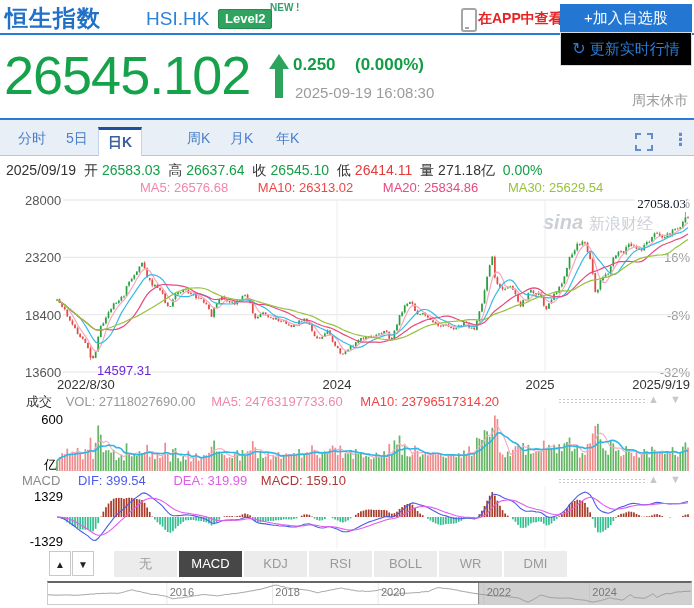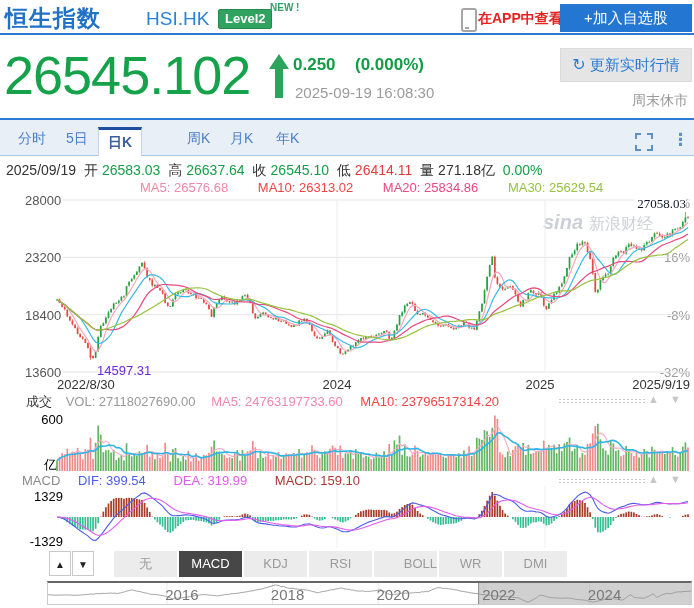--- a/index.html
+++ b/index.html
@@ -17,21 +17,21 @@
   .applink{left:478px;top:10px;font-size:14px;font-weight:bold;color:#e62222;cursor:pointer;}
   .addbtn{left:560px;top:4px;width:132px;height:28px;background:#2377d3;color:#fff;
           font-size:15px;text-align:center;line-height:28px;cursor:pointer;}
   .hline{left:0;top:33px;width:694px;height:2px;background:#2b7bd5;}
   
   .price{left:4px;top:44px;font-size:54px;color:#15a24b;letter-spacing:-1px;}
   .arrow{left:269px;top:54px;}
   .chg{left:293px;top:55px;font-size:17px;font-weight:bold;color:#109d44;}
   .chgp{left:355px;top:55px;font-size:17px;font-weight:bold;color:#109d44;}
   .time{left:295px;top:84px;font-size:15px;color:#9b9b9b;}
-  .refbtn{left:560px;top:48px;width:130px;height:32px;border:1px solid #dcdcdc;background:#e5e5e5;
+  .refbtn{left:560px;top:32px;width:130px;height:32px;border:1px solid #dcdcdc;background:#000000;
           color:#2b7bd5;font-size:15px;text-align:center;line-height:32px;cursor:pointer;}
   .refico{color:#2b7bd5;margin-right:4px;font-size:16px;}
   .mkt{right:6px;top:92px;font-size:14px;color:#999;}
   
   .tbline{left:0;top:118px;width:694px;height:2px;background:#2b7bd5;}
   .tabbar{left:0;top:120px;width:694px;height:36px;background:#e9eff7;border-bottom:1px solid #aac8ea;box-sizing:border-box;}
   .ptab{top:130px;font-size:14px;color:#4a7fc9;cursor:pointer;}
   .ptab-active{left:98px;top:127px;width:44px;height:29px;background:#fff;border:1px solid #c5d4e8;
        border-top:3px solid #1e4f9e;border-bottom:none;box-sizing:border-box;text-align:center;
        line-height:25px;font-size:14px;font-weight:bold;color:#3a5f9a;cursor:pointer;}
@@ -65,21 +65,21 @@
   .ylv{font-size:13px;color:#000000;text-align:right;width:43px;}
   
   .updn{top:551px;width:22px;height:25px;border:1px solid #c9c9c9;background:#fff;text-align:center;
         line-height:25px;font-size:10px;color:#222;cursor:pointer;box-sizing:border-box;}
   .itab{top:551px;width:63px;height:26px;background:#ececec;color:#9a9a9a;font-size:13px;
         text-align:center;line-height:26px;cursor:pointer;}
   .itab.active{background:#474747;color:#fff;}
   
   .navbox{left:47px;top:581px;width:645px;height:24px;border:1px solid #ccc;border-top:2px solid #666;
           background:#fff;box-sizing:border-box;cursor:ew-resize;}
-  .nav-year{top:586px;font-size:15px;color:#777;transform:translateX(-50%);z-index:2;}
+  .nav-year{top:586px;font-size:11px;color:#777;transform:translateX(-50%);z-index:2;}
   svg{position:absolute;display:block;}
 </style>
 </head>
 <body>
 
 <div id="app">
 
   <span class="abs title">恒生指数</span>
   <span class="abs symbol">HSI.HK</span>
   <span class="abs lv2">Level2</span>
@@ -917,21 +917,21 @@
       <rect x="684.57" y="34.4" width="1.7" height="28.6" fill="#63b463"></rect>
       <rect x="687.15" y="39.5" width="1.7" height="23.5" fill="#ef8a8a"></rect>
       <path d="M57.0 52.5 L59.6 50.7 L62.2 48.8 L64.7 48.2 L67.3 46.7 L69.9 45.6 L72.5 44.6 L75.0 44.5 L77.6 43.2 L80.2 44.1 L82.8 44.9 L85.3 44.4 L87.9 43.9 L90.5 41.8 L93.1 42.9 L95.6 39.7 L98.2 34.9 L100.8 31.9 L103.4 34.8 L105.9 33.1 L108.5 34.6 L111.1 40.0 L113.7 43.0 L116.2 44.6 L118.8 46.1 L121.4 47.0 L124.0 48.6 L126.5 47.2 L129.1 46.0 L131.7 45.7 L134.3 45.7 L136.8 44.8 L139.4 46.4 L142.0 46.3 L144.6 45.5 L147.1 43.5 L149.7 43.6 L152.3 43.7 L154.9 44.8 L157.4 45.0 L160.0 47.6 L162.6 47.5 L165.2 45.8 L167.7 44.8 L170.3 46.5 L172.9 44.7 L175.5 43.1 L178.0 46.2 L180.6 47.6 L183.2 46.6 L185.8 48.7 L188.4 49.2 L190.9 49.9 L193.5 49.2 L196.1 48.6 L198.7 48.8 L201.2 50.3 L203.8 49.0 L206.4 48.5 L209.0 48.4 L211.5 45.6 L214.1 42.0 L216.7 41.3 L219.3 40.6 L221.8 40.8 L224.4 42.5 L227.0 46.0 L229.6 47.2 L232.1 48.5 L234.7 48.1 L237.3 47.1 L239.9 47.6 L242.4 46.2 L245.0 45.8 L247.6 45.6 L250.2 45.7 L252.7 41.8 L255.3 41.2 L257.9 41.7 L260.5 41.8 L263.0 43.3 L265.6 46.4 L268.2 47.3 L270.8 47.5 L273.3 48.2 L275.9 48.0 L278.5 47.1 L281.1 48.4 L283.6 47.7 L286.2 47.3 L288.8 46.8 L291.4 47.3 L293.9 46.2 L296.5 46.2 L299.1 45.3 L301.7 45.9 L304.2 45.7 L306.8 45.5 L309.4 45.1 L312.0 44.4 L314.6 42.8 L317.1 43.1 L319.7 44.2 L322.3 44.4 L324.9 45.6 L327.4 46.0 L330.0 44.7 L332.6 42.2 L335.2 41.0 L337.7 41.8 L340.3 40.5 L342.9 42.3 L345.5 43.9 L348.0 45.1 L350.6 44.1 L353.2 46.7 L355.8 45.0 L358.3 45.1 L360.9 44.8 L363.5 46.3 L366.1 45.7 L368.6 47.2 L371.2 48.2 L373.8 49.5 L376.4 48.5 L378.9 48.8 L381.5 48.9 L384.1 47.3 L386.7 47.2 L389.2 45.5 L391.8 44.9 L394.4 41.6 L397.0 40.2 L399.5 35.8 L402.1 38.0 L404.7 36.2 L407.3 39.3 L409.8 41.7 L412.4 45.6 L415.0 43.7 L417.6 44.7 L420.1 44.8 L422.7 44.4 L425.3 44.1 L427.9 46.0 L430.4 46.8 L433.0 46.0 L435.6 46.1 L438.2 46.3 L440.8 46.1 L443.3 46.5 L445.9 47.6 L448.5 47.4 L451.1 47.5 L453.6 47.5 L456.2 47.6 L458.8 46.7 L461.4 47.3 L463.9 46.5 L466.5 46.7 L469.1 44.5 L471.7 45.1 L474.2 44.2 L476.8 41.7 L479.4 38.4 L482.0 37.1 L484.5 31.9 L487.1 27.5 L489.7 27.3 L492.3 25.1 L494.8 20.3 L497.4 18.0 L500.0 22.2 L502.6 25.8 L505.1 31.7 L507.7 38.9 L510.3 46.3 L512.9 45.8 L515.4 44.2 L518.0 41.6 L520.6 40.9 L523.2 38.2 L525.7 39.2 L528.3 39.0 L530.9 40.9 L533.5 41.9 L536.0 43.6 L538.6 42.9 L541.2 44.1 L543.8 41.5 L546.3 40.6 L548.9 39.3 L551.5 38.6 L554.1 37.3 L556.6 39.8 L559.2 39.0 L561.8 40.2 L564.4 39.3 L567.0 38.7 L569.5 35.6 L572.1 37.0 L574.7 36.6 L577.3 37.0 L579.8 40.1 L582.4 43.2 L585.0 43.9 L587.6 42.9 L590.1 42.6 L592.7 37.7 L595.3 32.3 L597.9 26.1 L600.4 25.2 L603.0 26.2 L605.6 29.6 L608.2 35.3 L610.7 38.8 L613.3 39.6 L615.9 40.1 L618.5 40.0 L621.0 40.3 L623.6 43.1 L626.2 43.6 L628.8 43.2 L631.3 43.8 L633.9 43.8 L636.5 43.2 L639.1 45.5 L641.6 46.7 L644.2 45.9 L646.8 45.0 L649.4 46.1 L651.9 43.9 L654.5 42.8 L657.1 43.7 L659.7 43.9 L662.2 42.9 L664.8 44.4 L667.4 44.9 L670.0 44.8 L672.5 43.7 L675.1 44.2 L677.7 44.8 L680.3 44.7 L682.8 43.4 L685.4 42.4 L688.0 41.0 " fill="none" stroke="#f6aac2" stroke-width="1.1"></path>
       <path d="M57.0 52.5 L59.6 50.7 L62.2 48.8 L64.7 48.2 L67.3 46.7 L69.9 46.8 L72.5 46.3 L75.0 46.1 L77.6 45.4 L80.2 45.4 L82.8 45.3 L85.3 44.5 L87.9 44.2 L90.5 42.5 L93.1 43.5 L95.6 42.3 L98.2 39.7 L100.8 37.9 L103.4 38.3 L105.9 38.0 L108.5 37.1 L111.1 37.5 L113.7 37.5 L116.2 39.7 L118.8 39.6 L121.4 40.8 L124.0 44.3 L126.5 45.1 L129.1 45.3 L131.7 45.9 L134.3 46.4 L136.8 46.7 L139.4 46.8 L142.0 46.1 L144.6 45.6 L147.1 44.6 L149.7 44.2 L152.3 45.0 L154.9 45.6 L157.4 45.2 L160.0 45.5 L162.6 45.6 L165.2 44.7 L167.7 44.8 L170.3 45.7 L172.9 46.2 L175.5 45.3 L178.0 46.0 L180.6 46.2 L183.2 46.5 L185.8 46.7 L188.4 46.2 L190.9 48.0 L193.5 48.4 L196.1 47.6 L198.7 48.7 L201.2 49.8 L203.8 49.4 L206.4 48.8 L209.0 48.5 L211.5 47.2 L214.1 46.2 L216.7 45.2 L219.3 44.6 L221.8 44.6 L224.4 44.1 L227.0 44.0 L229.6 44.3 L232.1 44.5 L234.7 44.5 L237.3 44.8 L239.9 46.8 L242.4 46.7 L245.0 47.1 L247.6 46.8 L250.2 46.4 L252.7 44.7 L255.3 43.7 L257.9 43.7 L260.5 43.7 L263.0 44.5 L265.6 44.1 L268.2 44.2 L270.8 44.6 L273.3 45.0 L275.9 45.6 L278.5 46.7 L281.1 47.9 L283.6 47.6 L286.2 47.8 L288.8 47.4 L291.4 47.2 L293.9 47.3 L296.5 46.9 L299.1 46.3 L301.7 46.4 L304.2 46.5 L306.8 45.9 L309.4 45.6 L312.0 44.8 L314.6 44.4 L317.1 44.4 L319.7 44.9 L322.3 44.7 L324.9 45.0 L327.4 44.4 L330.0 43.9 L332.6 43.2 L335.2 42.7 L337.7 43.7 L340.3 43.2 L342.9 43.5 L345.5 43.1 L348.0 43.0 L350.6 42.9 L353.2 43.6 L355.8 43.6 L358.3 44.5 L360.9 44.9 L363.5 45.2 L366.1 46.2 L368.6 46.1 L371.2 46.7 L373.8 47.2 L376.4 47.4 L378.9 47.2 L381.5 48.1 L384.1 47.8 L386.7 48.3 L389.2 47.0 L391.8 46.9 L394.4 45.2 L397.0 43.8 L399.5 41.5 L402.1 41.7 L404.7 40.5 L407.3 40.4 L409.8 41.0 L412.4 40.7 L415.0 40.8 L417.6 40.4 L420.1 42.1 L422.7 43.1 L425.3 44.8 L427.9 44.9 L430.4 45.8 L433.0 45.4 L435.6 45.2 L438.2 45.2 L440.8 46.1 L443.3 46.7 L445.9 46.8 L448.5 46.8 L451.1 46.9 L453.6 46.8 L456.2 47.0 L458.8 47.1 L461.4 47.4 L463.9 47.0 L466.5 47.1 L469.1 46.0 L471.7 45.9 L474.2 45.8 L476.8 44.1 L479.4 42.5 L482.0 40.8 L484.5 38.5 L487.1 35.9 L489.7 34.5 L492.3 31.8 L494.8 28.7 L497.4 25.0 L500.0 24.9 L502.6 26.6 L505.1 28.4 L507.7 29.6 L510.3 32.2 L512.9 34.0 L515.4 35.0 L518.0 36.6 L520.6 39.9 L523.2 42.3 L525.7 42.5 L528.3 41.6 L530.9 41.2 L533.5 41.4 L536.0 40.9 L538.6 41.1 L541.2 41.6 L543.8 41.2 L546.3 41.2 L548.9 41.4 L551.5 40.8 L554.1 40.7 L556.6 40.7 L559.2 39.8 L561.8 39.8 L564.4 38.9 L567.0 38.0 L569.5 37.7 L572.1 38.0 L574.7 38.4 L577.3 38.1 L579.8 39.4 L582.4 39.4 L585.0 40.5 L587.6 39.8 L590.1 39.8 L592.7 38.9 L595.3 37.8 L597.9 35.0 L600.4 34.1 L603.0 34.4 L605.6 33.7 L608.2 33.8 L610.7 32.5 L613.3 32.4 L615.9 33.2 L618.5 34.8 L621.0 37.8 L623.6 40.9 L626.2 41.6 L628.8 41.7 L631.3 41.9 L633.9 42.1 L636.5 43.1 L639.1 44.6 L641.6 45.0 L644.2 44.9 L646.8 44.4 L649.4 44.7 L651.9 44.7 L654.5 44.8 L657.1 44.8 L659.7 44.4 L662.2 44.5 L664.8 44.1 L667.4 43.9 L670.0 44.3 L672.5 43.8 L675.1 43.6 L677.7 44.6 L680.3 44.8 L682.8 44.1 L685.4 43.1 L688.0 42.6 " fill="none" stroke="#2eb6e6" stroke-width="1.6"></path>
     </svg>
 
   <div class="abs mrow" style="left:22px;">
     <span style="color:#8a8a8a;">MACD</span>
     <span class="difc" style="margin-left:14px;">DIF: 399.54</span>
     <span class="deac" style="margin-left:24px;">DEA: 319.99</span>
-    <span class="macdc" style="margin-left:24px;">MACD: 159.10</span>
+    <span class="macdc" style="margin-left:10px;">MACD: 159.10</span>
   </div>
   <div class="abs dots" style="left:558px;top:478px;"></div>
   <span class="abs pane-arr" style="left:648px;top:473px;">▲</span>
   <span class="abs pane-arr" style="left:670px;top:473px;">▼</span>
   <span class="abs ylv" style="left:20px;top:489px;">1329</span>
   <span class="abs ylv" style="left:20px;top:534px;">-1329</span>
   <svg id="svg-macd" style="left:0;top:486px;" width="694" height="62">
       <line x1="337.0" x2="337.0" y1="0" y2="62" stroke="#efefef"></line>
       <line x1="545.0" x2="545.0" y1="0" y2="62" stroke="#efefef"></line>
       <rect x="58.73" y="31.0" width="1.7" height="0.7" fill="#36bd92"></rect>
@@ -1169,21 +1169,21 @@
       <path d="M57.0 31.0 L59.6 31.5 L62.2 32.3 L64.7 33.3 L67.3 35.0 L69.9 36.9 L72.5 38.8 L75.0 40.7 L77.6 42.9 L80.2 44.8 L82.8 46.5 L85.3 48.1 L87.9 49.9 L90.5 52.4 L93.1 54.2 L95.6 54.4 L98.2 52.3 L100.8 49.0 L103.4 45.8 L105.9 42.4 L108.5 38.9 L111.1 35.6 L113.7 32.2 L116.2 29.4 L118.8 27.0 L121.4 24.6 L124.0 22.8 L126.5 20.0 L129.1 17.4 L131.7 15.2 L134.3 13.1 L136.8 11.1 L139.4 9.2 L142.0 7.3 L144.6 6.9 L147.1 8.1 L149.7 9.7 L152.3 11.9 L154.9 13.7 L157.4 15.8 L160.0 17.9 L162.6 20.2 L165.2 23.3 L167.7 26.2 L170.3 28.6 L172.9 29.7 L175.5 29.7 L178.0 29.6 L180.6 29.5 L183.2 29.1 L185.8 28.7 L188.4 29.0 L190.9 29.3 L193.5 29.6 L196.1 30.4 L198.7 31.0 L201.2 31.6 L203.8 32.6 L206.4 33.5 L209.0 34.9 L211.5 37.0 L214.1 37.3 L216.7 36.9 L219.3 36.0 L221.8 34.8 L224.4 34.2 L227.0 34.0 L229.6 34.0 L232.1 33.8 L234.7 34.0 L237.3 33.6 L239.9 33.2 L242.4 32.3 L245.0 31.4 L247.6 31.4 L250.2 31.8 L252.7 33.5 L255.3 35.5 L257.9 36.8 L260.5 37.4 L263.0 37.6 L265.6 37.9 L268.2 38.4 L270.8 38.8 L273.3 39.2 L275.9 39.3 L278.5 39.7 L281.1 40.0 L283.6 39.9 L286.2 40.3 L288.8 40.6 L291.4 41.0 L293.9 41.0 L296.5 40.9 L299.1 40.0 L301.7 39.3 L304.2 38.3 L306.8 38.0 L309.4 37.9 L312.0 38.7 L314.6 39.9 L317.1 41.0 L319.7 41.7 L322.3 42.0 L324.9 41.7 L327.4 40.8 L330.0 40.7 L332.6 41.4 L335.2 42.4 L337.7 43.3 L340.3 44.7 L342.9 45.6 L345.5 45.8 L348.0 45.6 L350.6 44.7 L353.2 43.9 L355.8 42.6 L358.3 41.2 L360.9 39.7 L363.5 38.5 L366.1 37.3 L368.6 36.1 L371.2 35.3 L373.8 34.5 L376.4 33.6 L378.9 32.7 L381.5 31.9 L384.1 31.0 L386.7 30.4 L389.2 30.9 L391.8 31.1 L394.4 30.3 L397.0 28.9 L399.5 26.5 L402.1 24.4 L404.7 21.8 L407.3 19.7 L409.8 17.9 L412.4 16.9 L415.0 17.2 L417.6 18.1 L420.1 18.9 L422.7 19.5 L425.3 20.5 L427.9 21.6 L430.4 22.9 L433.0 24.4 L435.6 25.8 L438.2 27.2 L440.8 28.5 L443.3 29.3 L445.9 29.9 L448.5 30.7 L451.1 31.5 L453.6 32.2 L456.2 32.7 L458.8 32.7 L461.4 32.6 L463.9 32.1 L466.5 31.9 L469.1 32.2 L471.7 32.5 L474.2 33.0 L476.8 32.2 L479.4 30.2 L482.0 27.7 L484.5 23.9 L487.1 19.2 L489.7 14.1 L492.3 9.1 L494.8 8.3 L497.4 8.7 L500.0 9.8 L502.6 11.2 L505.1 12.4 L507.7 13.3 L510.3 14.2 L512.9 15.5 L515.4 17.3 L518.0 19.9 L520.6 22.6 L523.2 24.1 L525.7 25.2 L528.3 25.3 L530.9 25.0 L533.5 25.3 L536.0 25.9 L538.6 26.0 L541.2 26.7 L543.8 28.5 L546.3 30.4 L548.9 31.2 L551.5 31.3 L554.1 30.5 L556.6 29.7 L559.2 28.4 L561.8 26.9 L564.4 24.9 L567.0 22.2 L569.5 18.7 L572.1 15.8 L574.7 13.1 L577.3 10.3 L579.8 8.4 L582.4 6.9 L585.0 6.1 L587.6 7.0 L590.1 8.9 L592.7 12.6 L595.3 18.2 L597.9 22.5 L600.4 24.6 L603.0 25.9 L605.6 26.6 L608.2 27.2 L610.7 26.6 L613.3 25.1 L615.9 23.7 L618.5 22.1 L621.0 21.0 L623.6 20.4 L626.2 19.3 L628.8 18.2 L631.3 17.6 L633.9 17.3 L636.5 17.7 L639.1 18.1 L641.6 18.8 L644.2 18.8 L646.8 18.5 L649.4 18.4 L651.9 17.8 L654.5 16.9 L657.1 16.4 L659.7 16.5 L662.2 17.1 L664.8 17.5 L667.4 17.6 L670.0 17.9 L672.5 17.7 L675.1 17.6 L677.7 17.6 L680.3 17.5 L682.8 16.9 L685.4 16.0 L688.0 15.5 " fill="none" stroke="#4d5ce8" stroke-width="1.1"></path>
       <path d="M57.0 31.0 L59.6 31.1 L62.2 31.3 L64.7 31.7 L67.3 32.4 L69.9 33.3 L72.5 34.4 L75.0 35.6 L77.6 37.1 L80.2 38.6 L82.8 40.2 L85.3 41.8 L87.9 43.4 L90.5 45.2 L93.1 47.0 L95.6 48.5 L98.2 49.3 L100.8 49.2 L103.4 48.5 L105.9 47.3 L108.5 45.6 L111.1 43.6 L113.7 41.3 L116.2 39.0 L118.8 36.6 L121.4 34.2 L124.0 31.9 L126.5 29.5 L129.1 27.1 L131.7 24.7 L134.3 22.4 L136.8 20.1 L139.4 17.9 L142.0 15.8 L144.6 14.0 L147.1 12.9 L149.7 12.2 L152.3 12.2 L154.9 12.5 L157.4 13.1 L160.0 14.1 L162.6 15.3 L165.2 16.9 L167.7 18.8 L170.3 20.7 L172.9 22.5 L175.5 24.0 L178.0 25.1 L180.6 26.0 L183.2 26.6 L185.8 27.0 L188.4 27.4 L190.9 27.8 L193.5 28.2 L196.1 28.6 L198.7 29.1 L201.2 29.6 L203.8 30.2 L206.4 30.9 L209.0 31.7 L211.5 32.7 L214.1 33.6 L216.7 34.3 L219.3 34.6 L221.8 34.7 L224.4 34.6 L227.0 34.5 L229.6 34.4 L232.1 34.3 L234.7 34.2 L237.3 34.1 L239.9 33.9 L242.4 33.6 L245.0 33.2 L247.6 32.8 L250.2 32.6 L252.7 32.8 L255.3 33.3 L257.9 34.0 L260.5 34.7 L263.0 35.3 L265.6 35.8 L268.2 36.3 L270.8 36.8 L273.3 37.3 L275.9 37.7 L278.5 38.1 L281.1 38.5 L283.6 38.8 L286.2 39.1 L288.8 39.4 L291.4 39.7 L293.9 39.9 L296.5 40.1 L299.1 40.1 L301.7 40.0 L304.2 39.6 L306.8 39.3 L309.4 39.0 L312.0 39.0 L314.6 39.1 L317.1 39.5 L319.7 40.0 L322.3 40.4 L324.9 40.6 L327.4 40.7 L330.0 40.7 L332.6 40.8 L335.2 41.1 L337.7 41.6 L340.3 42.2 L342.9 42.9 L345.5 43.5 L348.0 43.9 L350.6 44.1 L353.2 44.0 L355.8 43.8 L358.3 43.2 L360.9 42.5 L363.5 41.7 L366.1 40.8 L368.6 39.9 L371.2 39.0 L373.8 38.1 L376.4 37.2 L378.9 36.3 L381.5 35.4 L384.1 34.5 L386.7 33.7 L389.2 33.1 L391.8 32.7 L394.4 32.2 L397.0 31.6 L399.5 30.6 L402.1 29.3 L404.7 27.8 L407.3 26.2 L409.8 24.5 L412.4 23.0 L415.0 21.9 L417.6 21.1 L420.1 20.7 L422.7 20.4 L425.3 20.4 L427.9 20.7 L430.4 21.1 L433.0 21.8 L435.6 22.6 L438.2 23.5 L440.8 24.5 L443.3 25.5 L445.9 26.4 L448.5 27.2 L451.1 28.1 L453.6 28.9 L456.2 29.7 L458.8 30.3 L461.4 30.7 L463.9 31.0 L466.5 31.2 L469.1 31.4 L471.7 31.6 L474.2 31.9 L476.8 32.0 L479.4 31.6 L482.0 30.8 L484.5 29.4 L487.1 27.4 L489.7 24.7 L492.3 21.6 L494.8 18.9 L497.4 16.9 L500.0 15.5 L502.6 14.6 L505.1 14.2 L507.7 14.0 L510.3 14.0 L512.9 14.3 L515.4 14.9 L518.0 15.9 L520.6 17.3 L523.2 18.6 L525.7 19.9 L528.3 21.0 L530.9 21.8 L533.5 22.5 L536.0 23.2 L538.6 23.7 L541.2 24.3 L543.8 25.2 L546.3 26.2 L548.9 27.2 L551.5 28.0 L554.1 28.5 L556.6 28.8 L559.2 28.7 L561.8 28.3 L564.4 27.6 L567.0 26.5 L569.5 25.0 L572.1 23.1 L574.7 21.1 L577.3 19.0 L579.8 16.9 L582.4 14.9 L585.0 13.1 L587.6 11.9 L590.1 11.3 L592.7 11.6 L595.3 12.9 L597.9 14.8 L600.4 16.8 L603.0 18.6 L605.6 20.2 L608.2 21.6 L610.7 22.6 L613.3 23.1 L615.9 23.2 L618.5 23.0 L621.0 22.6 L623.6 22.2 L626.2 21.6 L628.8 20.9 L631.3 20.3 L633.9 19.7 L636.5 19.3 L639.1 19.0 L641.6 19.0 L644.2 19.0 L646.8 18.9 L649.4 18.8 L651.9 18.6 L654.5 18.2 L657.1 17.9 L659.7 17.6 L662.2 17.5 L664.8 17.5 L667.4 17.5 L670.0 17.6 L672.5 17.6 L675.1 17.6 L677.7 17.6 L680.3 17.6 L682.8 17.4 L685.4 17.2 L688.0 16.8 " fill="none" stroke="#e35bec" stroke-width="1.1"></path>
     </svg>
 
   <div class="abs updn" style="left:49px;">▲</div>
   <div class="abs updn" style="left:72px;">▼</div>
   <div class="abs itab" style="left:114px;">无</div>
   <div class="abs itab active" style="left:179px;">MACD</div>
   <div class="abs itab" style="left:244px;">KDJ</div>
   <div class="abs itab" style="left:309px;">RSI</div>
-  <div class="abs itab" style="left:374px;text-align:right;">BOLL</div>
+  <div class="abs itab" style="left:374px;">BOLL</div>
   <div class="abs itab" style="left:439px;">WR</div>
   <div class="abs itab" style="left:504px;">DMI</div>
 
   <div class="abs navbox"></div>
   <svg id="svg-nav" style="left:48px;top:583px;z-index:1;" width="643" height="21">
       <line x1="118.9" x2="118.9" y1="0" y2="21" stroke="#e8e8e8"></line>
       <line x1="224.5" x2="224.5" y1="0" y2="21" stroke="#e8e8e8"></line>
       <line x1="330.2" x2="330.2" y1="0" y2="21" stroke="#e8e8e8"></line>
       <line x1="435.9" x2="435.9" y1="0" y2="21" stroke="#e8e8e8"></line>
       <line x1="541.6" x2="541.6" y1="0" y2="21" stroke="#e8e8e8"></line>

